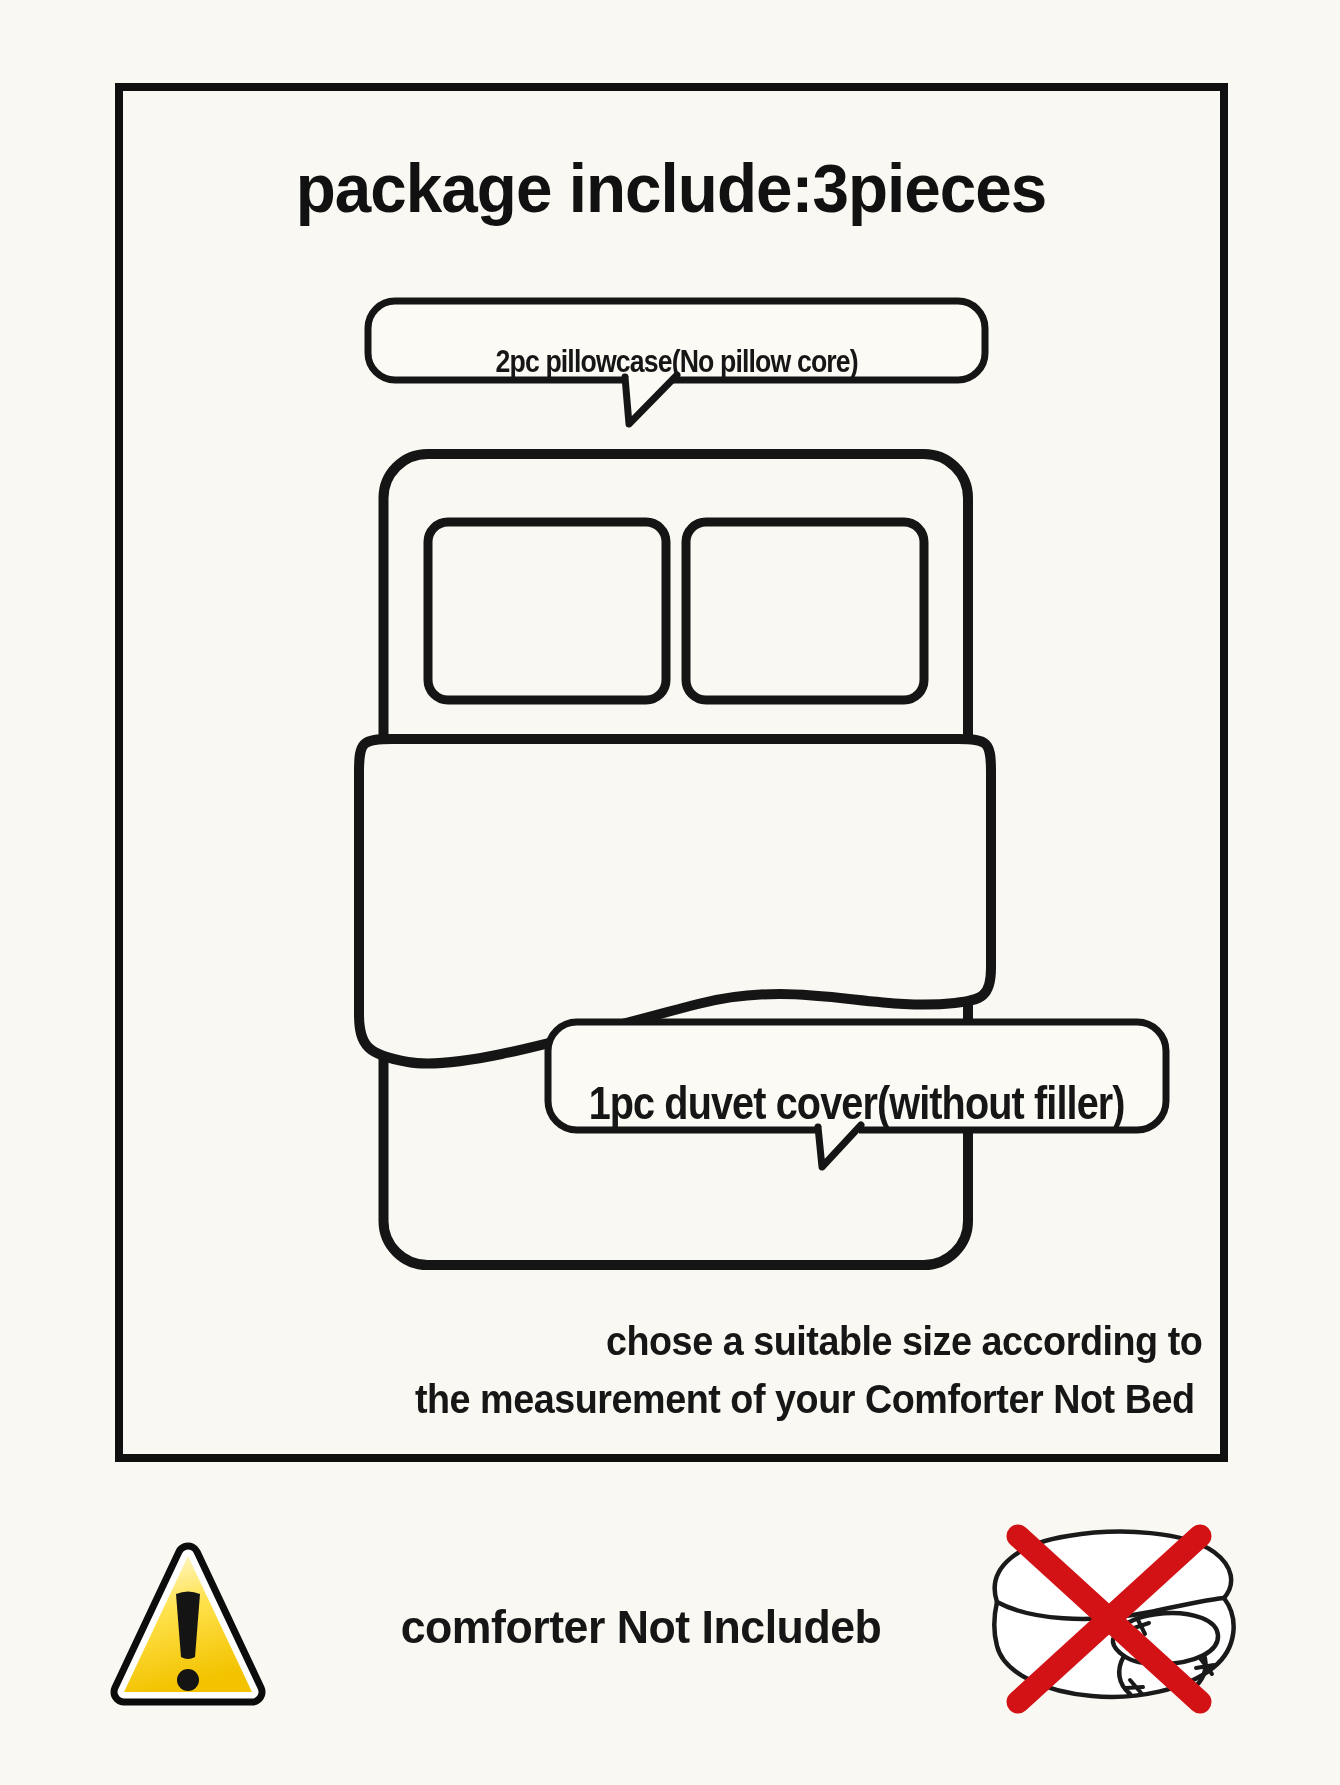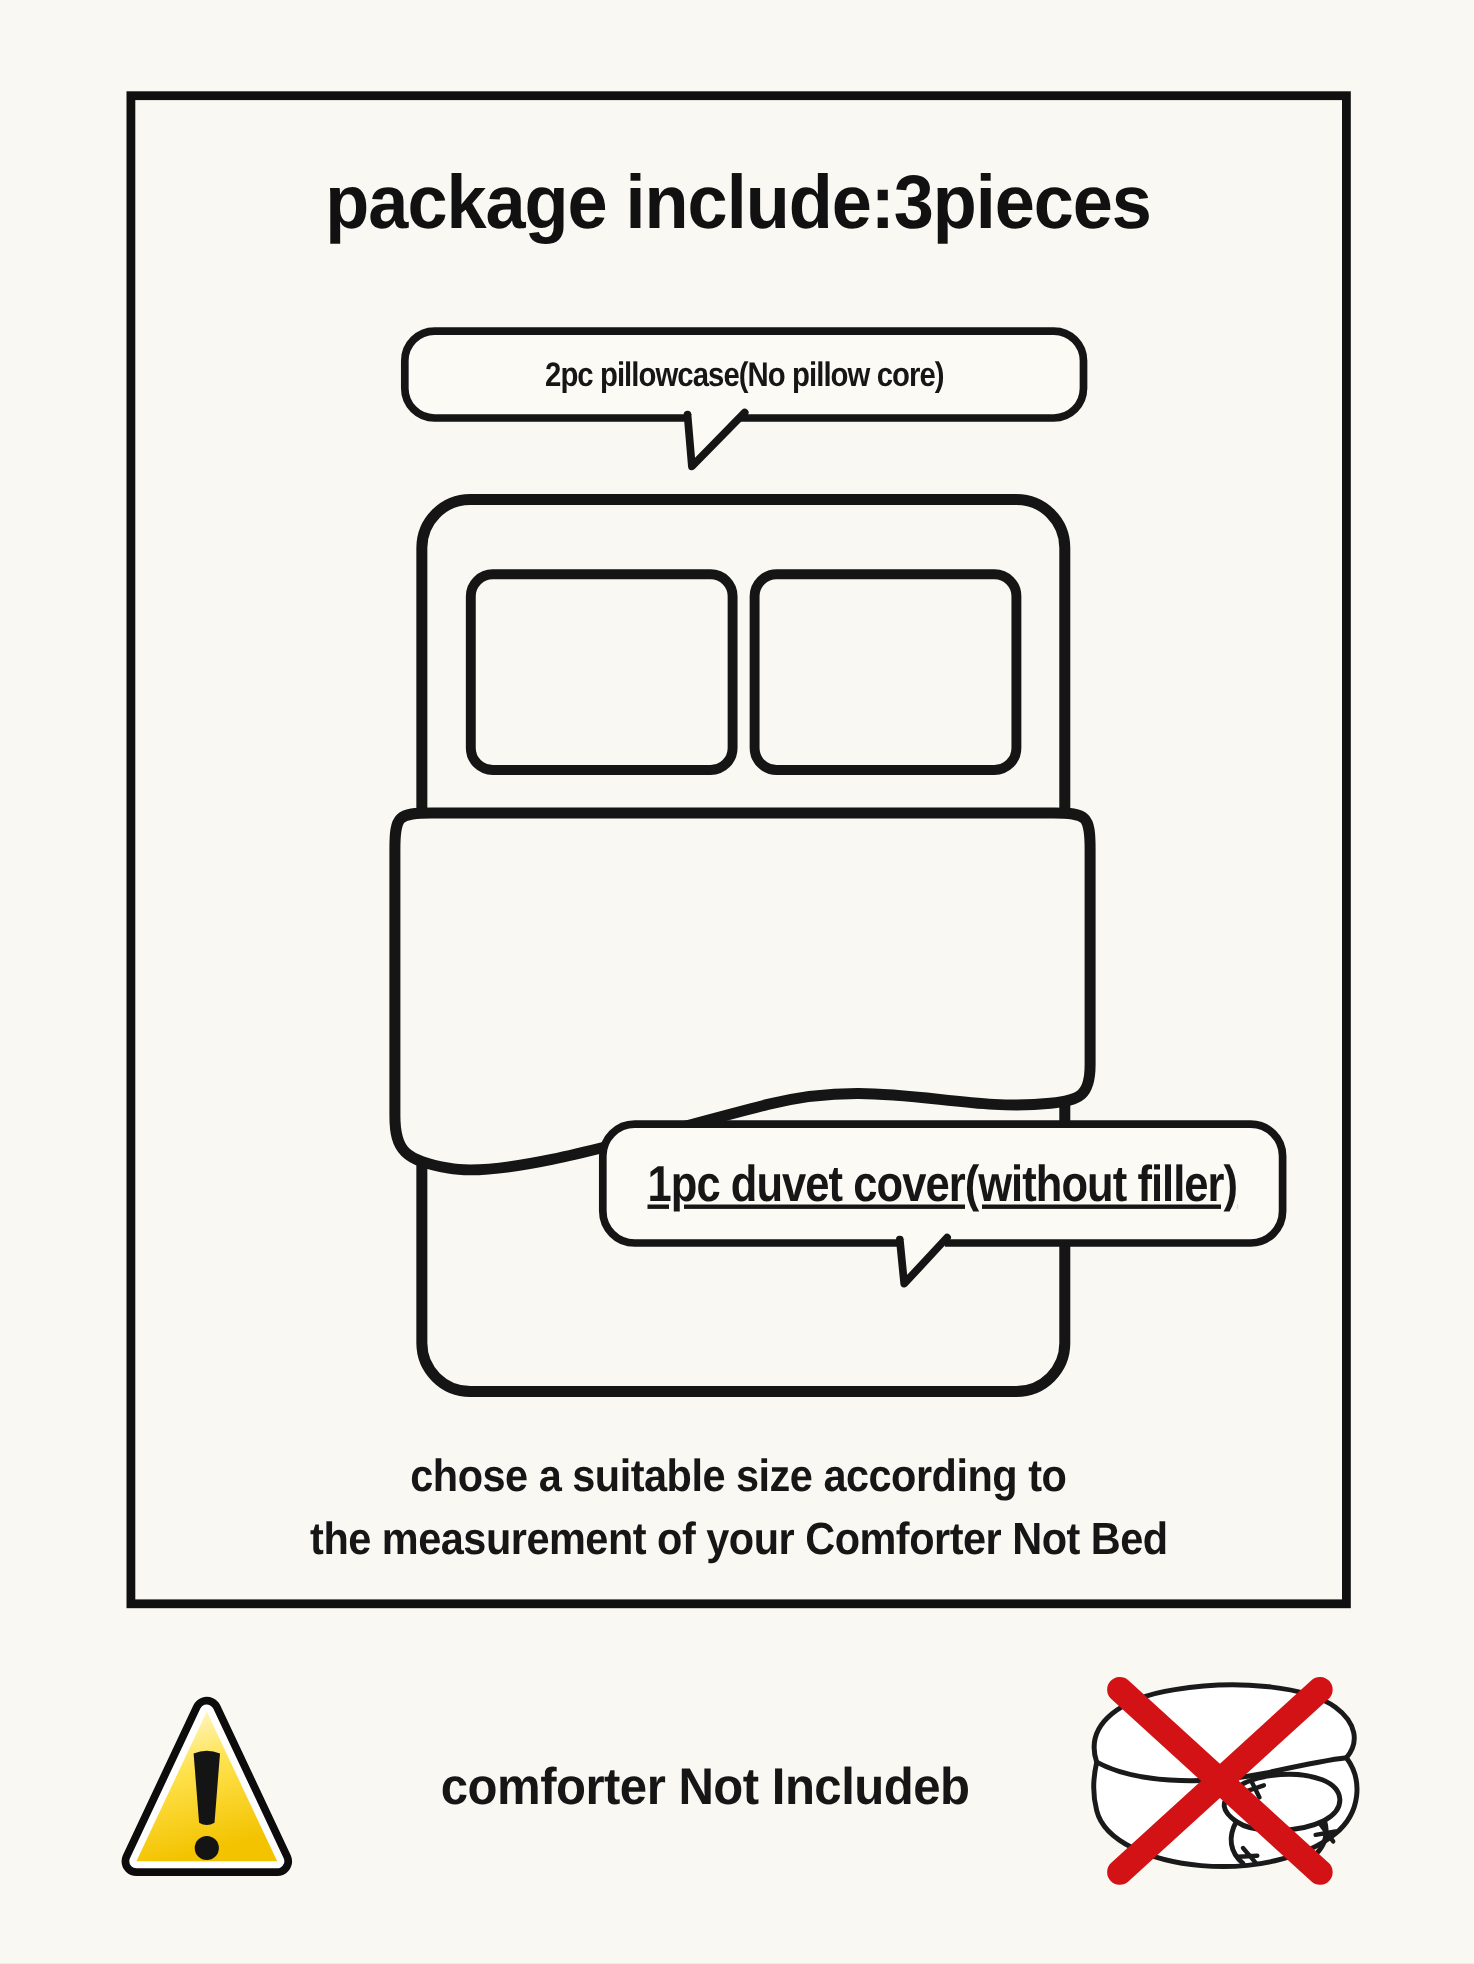--- a/index.html
+++ b/index.html
@@ -11,30 +11,30 @@
     font-family:"Liberation Sans", sans-serif;
     color:#161616;
   }
   .panel{
     position:absolute;left:115px;top:83px;
     width:1113px;height:1379px;
     box-sizing:border-box;
     border:8px solid #101010;
   }
   .art{position:absolute;left:0;top:0;width:1340px;height:1785px;}
-  .txt{position:absolute;display:flex;align-items:center;justify-content:center;
+  .txt{position:absolute;display:flex;align-items:flex-end;justify-content:center;
        font-weight:700;white-space:nowrap;}
   .cond{display:inline-block;transform:scaleX(.86);transform-origin:center;}
   .title{
     left:115px;top:138px;width:1113px;height:90px;
     font-size:69px;letter-spacing:-1px;color:#111;
   }
   .title .cond{transform:scaleX(.95);}
   .bubble-label-1{left:368px;top:301px;width:617px;height:79px;font-size:31px;letter-spacing:-1px;}
-  .bubble-label-2{left:548px;top:1022px;width:618px;height:108px;font-size:46px;letter-spacing:-1px;text-decoration:underline;}
+  .bubble-label-2{left:548px;top:1022px;width:618px;height:108px;font-size:46px;letter-spacing:-1px;}
   .caption{
     left:115px;top:1312px;width:1113px;height:120px;
     flex-direction:column;justify-content:flex-start;
     font-size:41px;line-height:58px;letter-spacing:-.5px;
   }
   .caption .cond{transform:scaleX(.92);}
   .footer-note{left:300px;top:1592px;width:682px;height:62px;font-size:47px;letter-spacing:-.5px;}
   .footer-note .cond{transform:scaleX(.95);}
 </style>
 </head>

